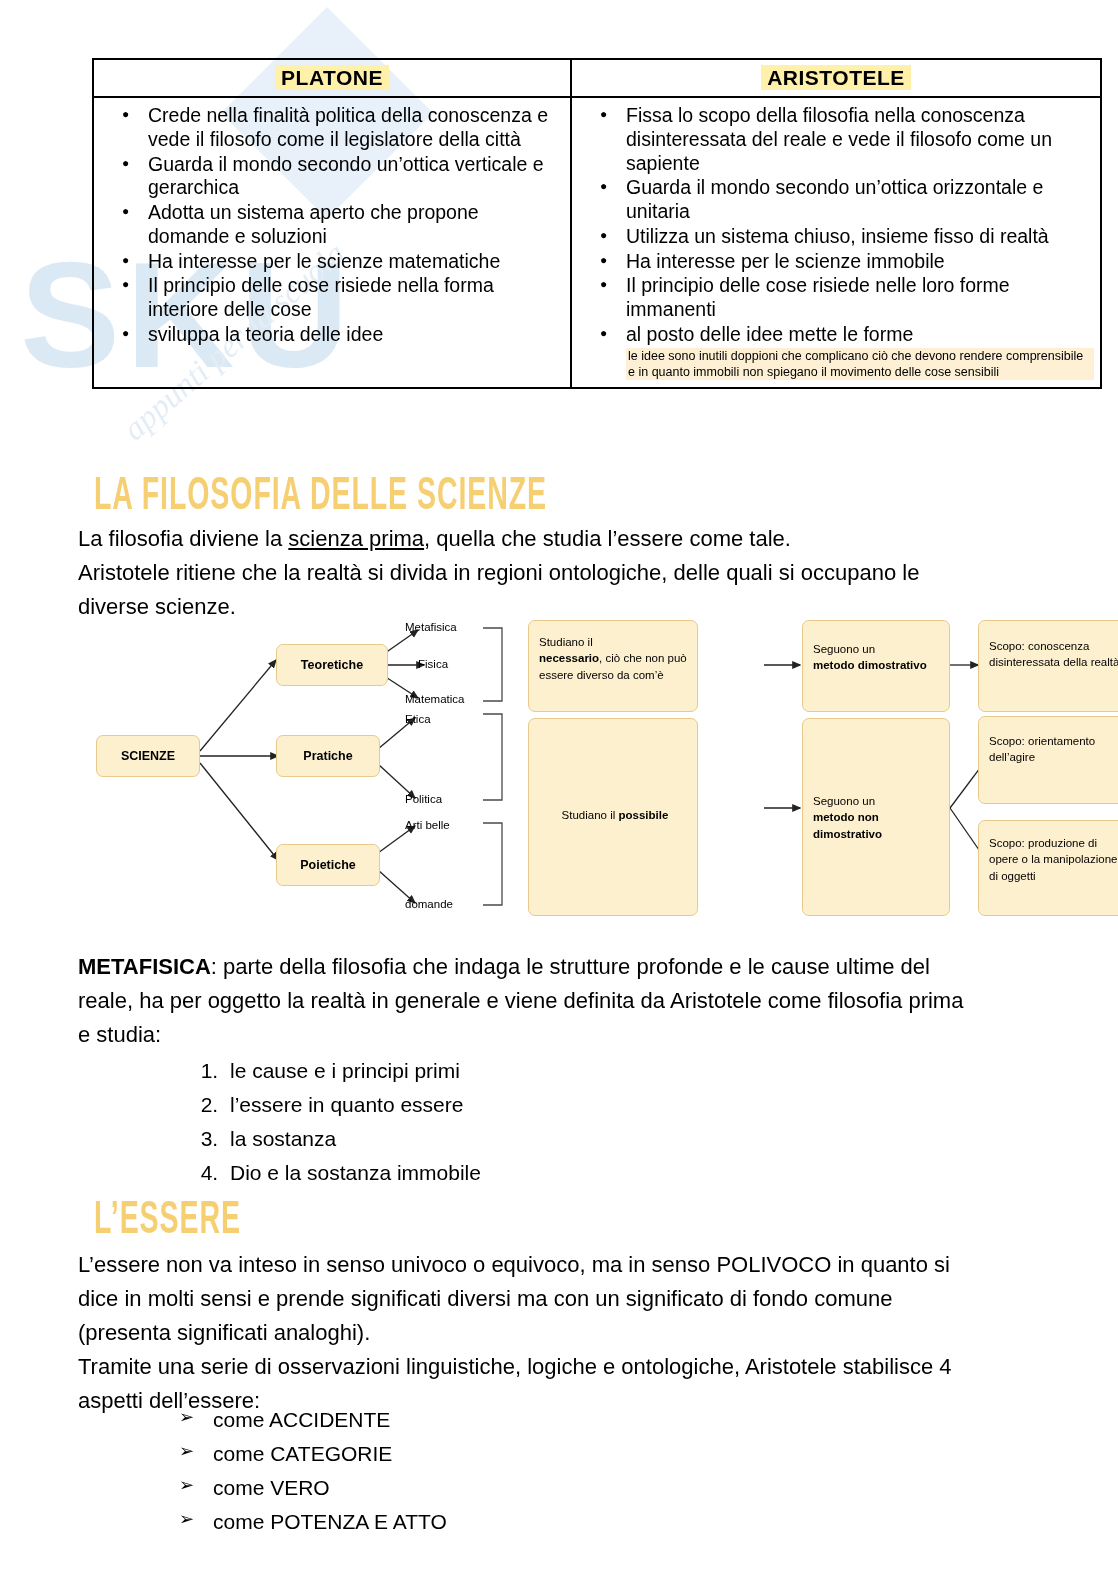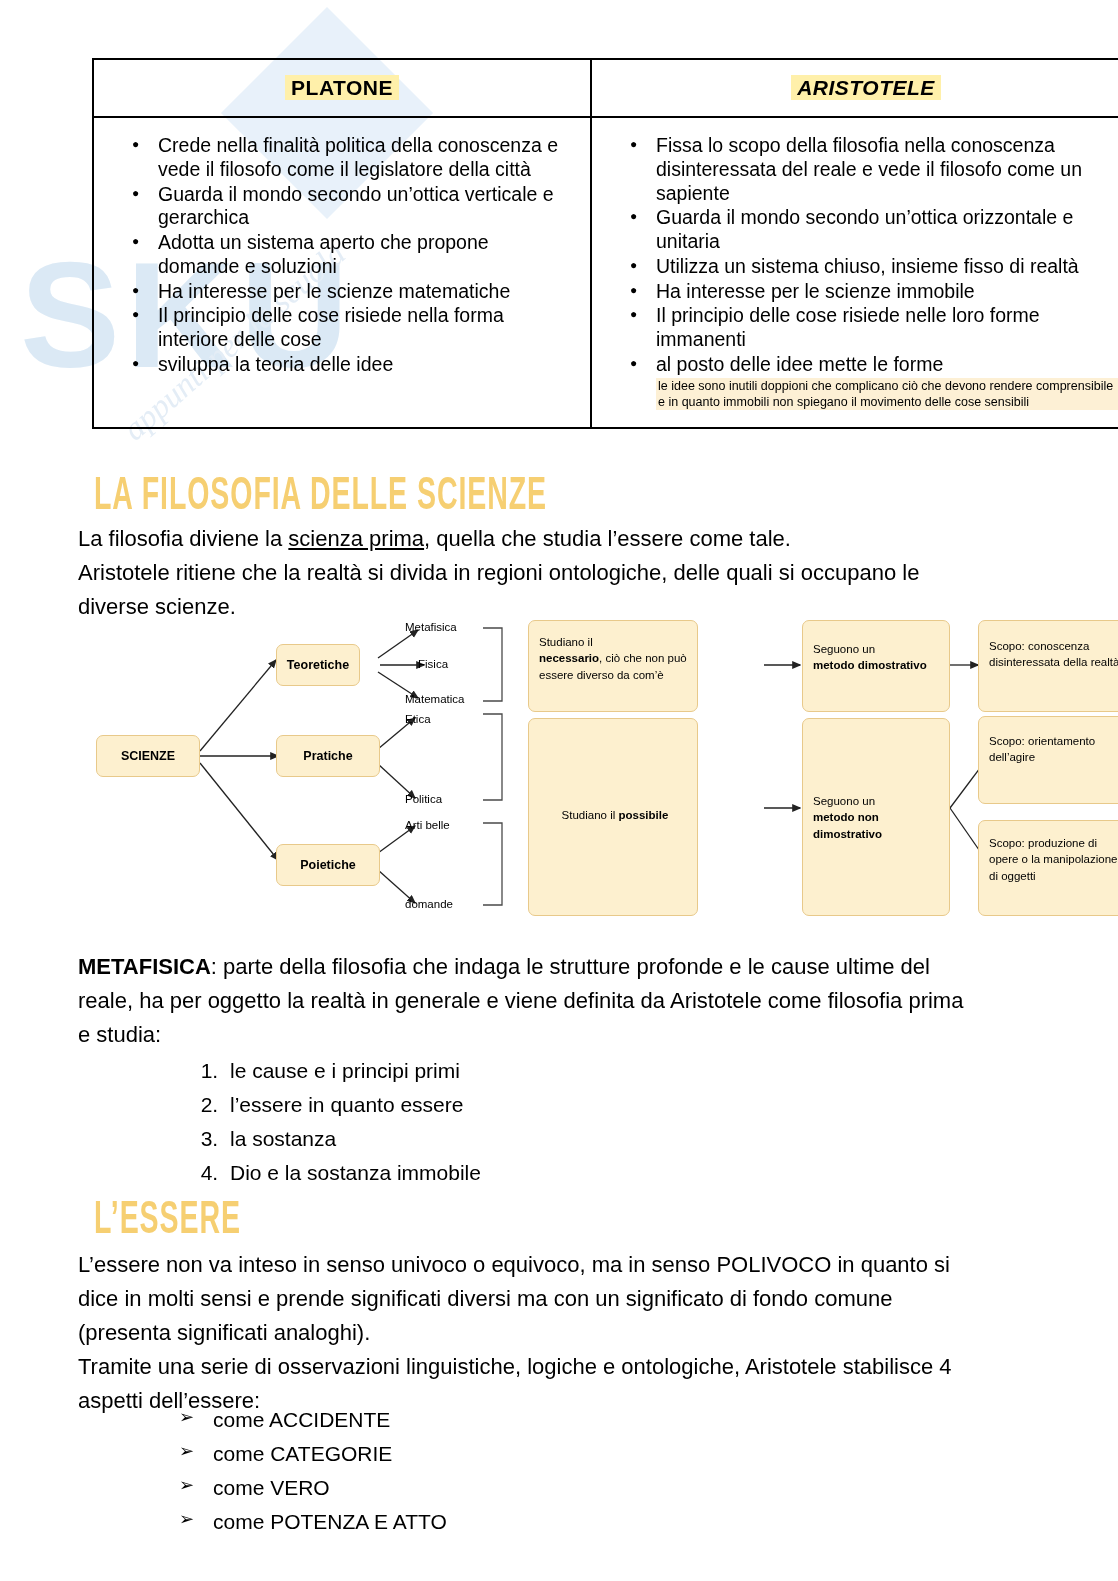--- a/index.html
+++ b/index.html
@@ -70,24 +70,24 @@
     position: absolute;
     left: 92px;
     top: 58px;
     width: 980px;
     border-collapse: collapse;
     table-layout: fixed;
   }
   .cmp-table td {
     border: 2px solid #000000;
     vertical-align: top;
-    padding: 16px;
+    padding: 6px;
   }
   .col-left  { width: 464px; }
-  .col-right { width: 516px; font-style: italic; }
+  .col-right { width: 516px; }
 
   .hdr-cell {
     text-align: center;
     padding: 14px 0 13px 0;
     height: 24px;
   }
   .hdr-text {
     font-size: 21px;
     font-weight: bold;
     background: #fff0aa;
@@ -321,21 +321,21 @@
           <path d="M395,20 L414,20 L414,93 L395,93"></path>
           <path d="M395,106 L414,106 L414,192 L395,192"></path>
           <path d="M395,215 L414,215 L414,297 L395,297"></path>
         </g>
       </svg>
 
       <div class="dbox" style="left:8px; top:127px; width:104px; height:42px;">
         <div class="dbox-label">SCIENZE</div>
       </div>
 
-      <div class="dbox" style="left:188px; top:36px; width:84px; height:42px;">
+      <div class="dbox" style="left:188px; top:36px; width:112px; height:42px;">
         <div class="dbox-label">Teoretiche</div>
       </div>
       <div class="dbox" style="left:188px; top:127px; width:104px; height:42px;">
         <div class="dbox-label">Pratiche</div>
       </div>
       <div class="dbox" style="left:188px; top:236px; width:104px; height:42px;">
         <div class="dbox-label">Poietiche</div>
       </div>
 
       <div class="dleaf" style="left:317px; top:13px;">Metafisica</div>

